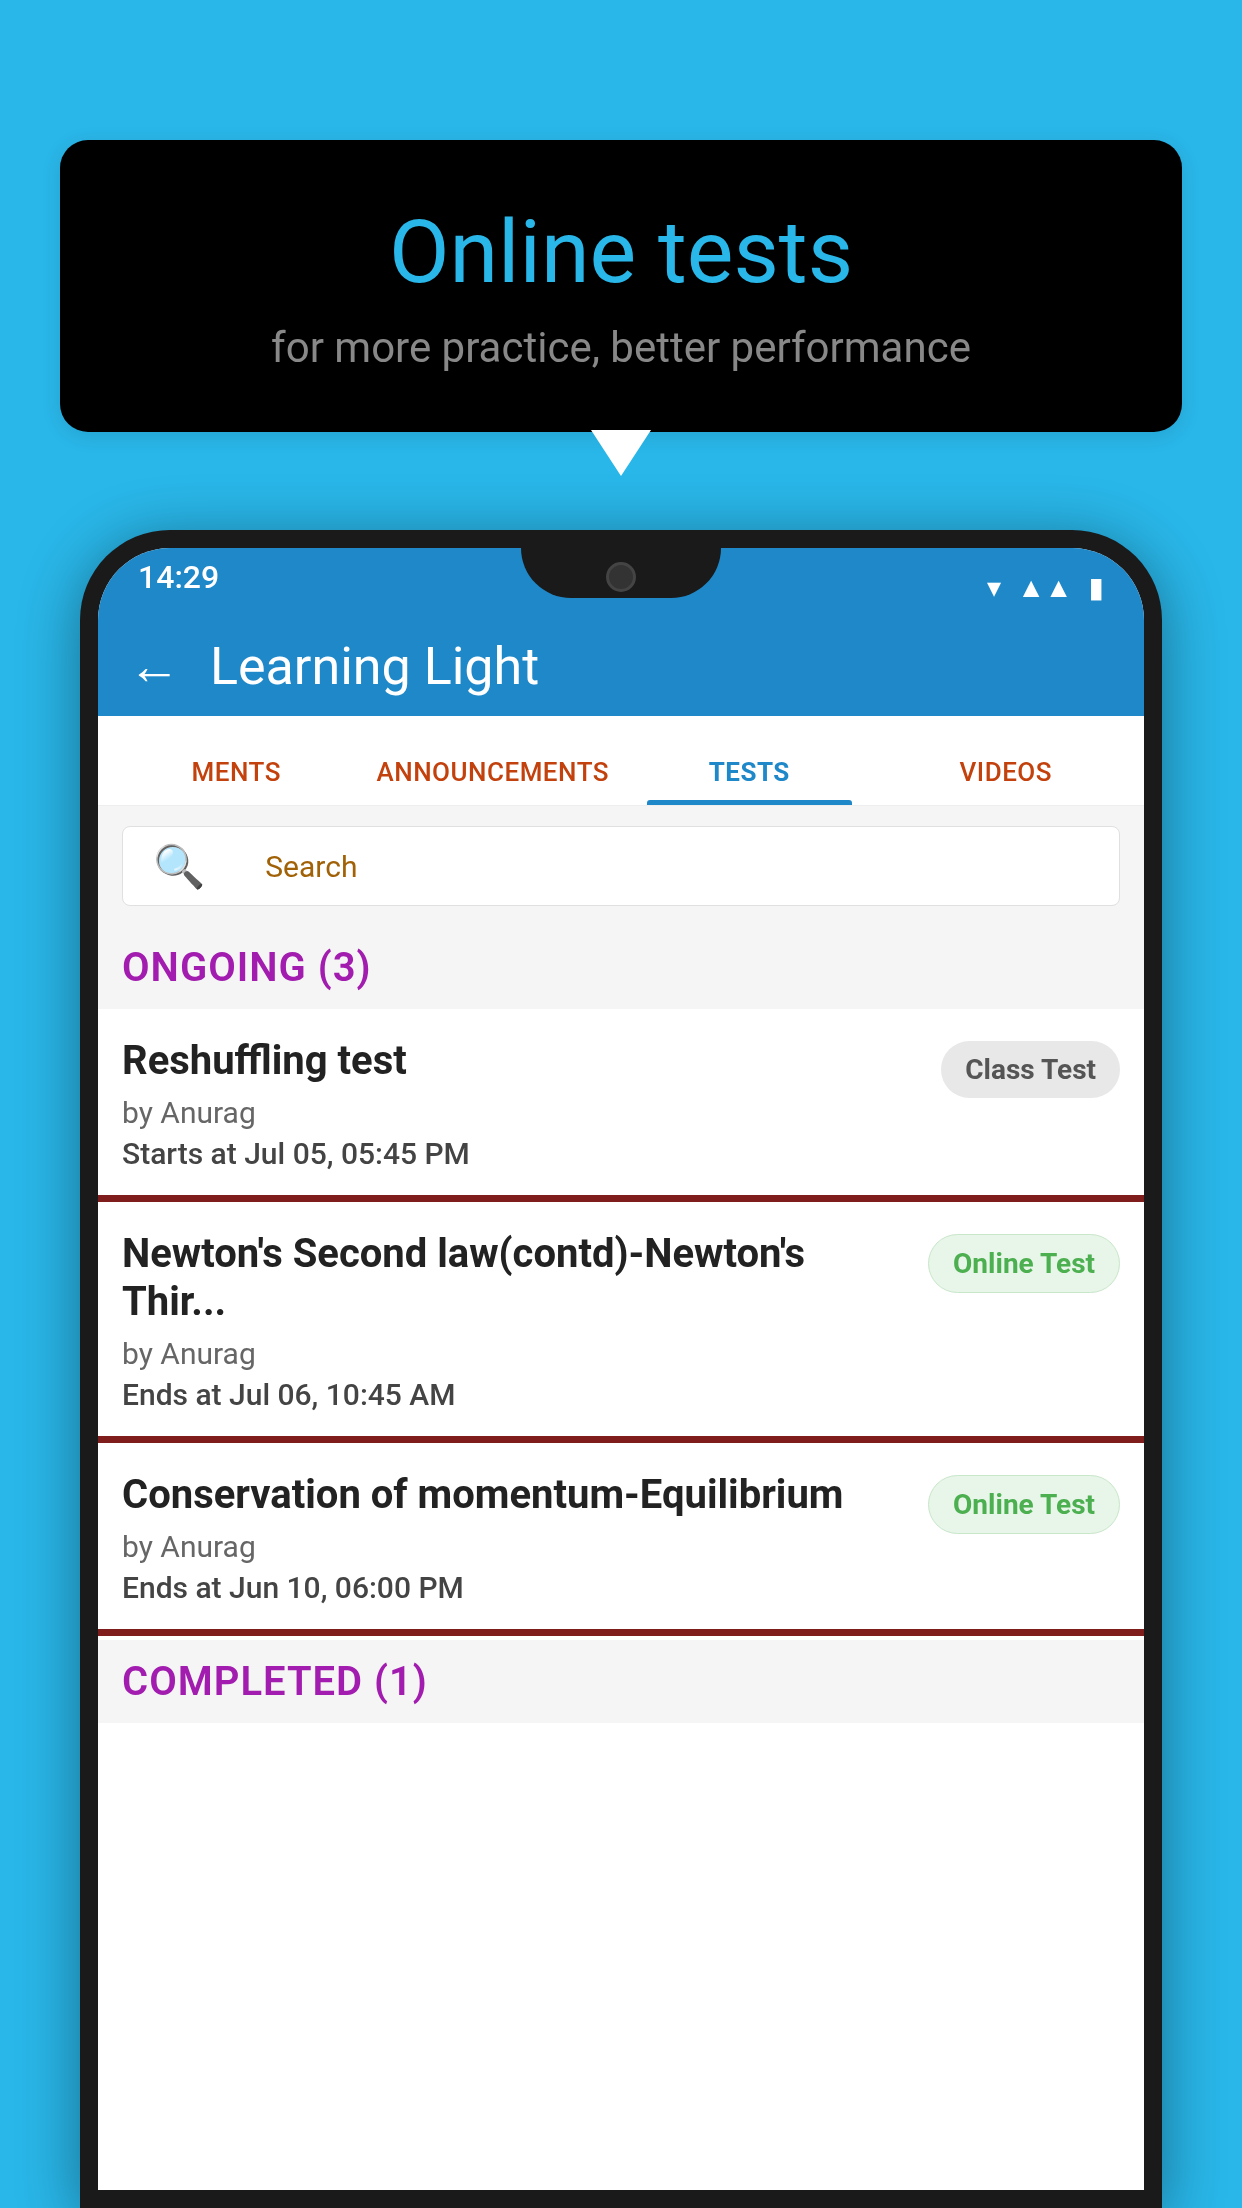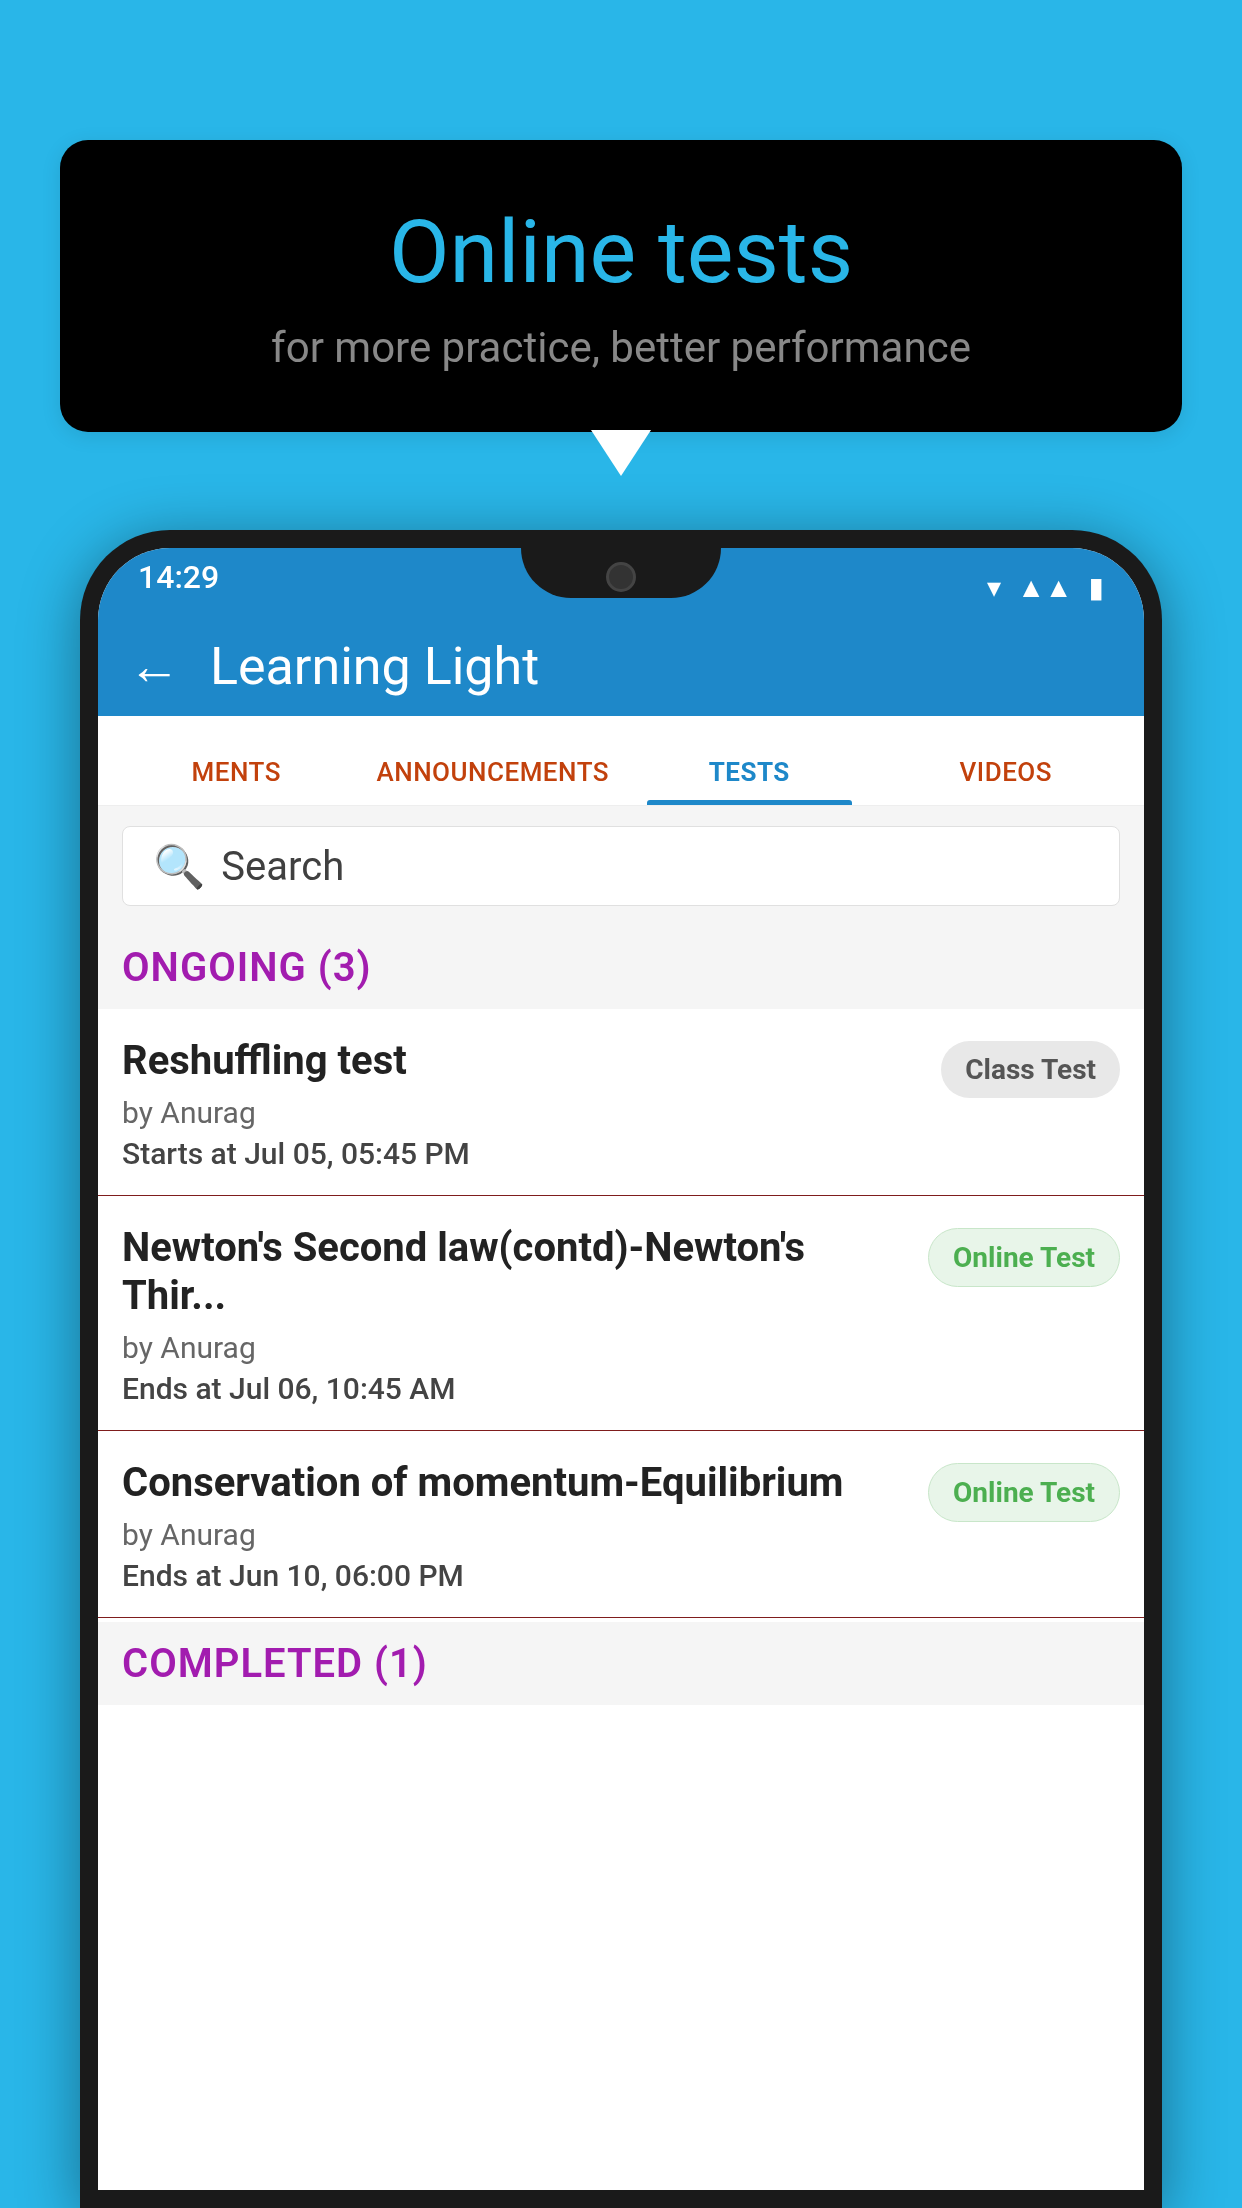--- a/index.html
+++ b/index.html
@@ -210,22 +210,23 @@
       padding: 0 30px;
       gap: 16px;
     }
 
     .search-icon {
       color: #aaa;
       font-size: 42px;
     }
 
     .search-placeholder {
-      color: #404040;
-      font-size: 40px;
+      color: #a16207;
+      font-size: 30px;
+      margin-left: 44px;
     }
 
     
     .section-header {
       background: #f5f5f5;
       padding: 18px 24px;
     }
 
     .section-title {
       color: #a21caf;
@@ -234,21 +235,21 @@
       letter-spacing: 1px;
     }
 
     
     .test-list {
       background: white;
     }
 
     .test-item {
       padding: 28px 24px 24px 24px;
-      border-bottom: 1px solid #7f1d1d;
+      border-bottom: 7px solid #7f1d1d;
       display: flex;
       align-items: flex-start;
       justify-content: space-between;
       gap: 16px;
     }
 
     .test-info {
       flex: 1;
     }
 

